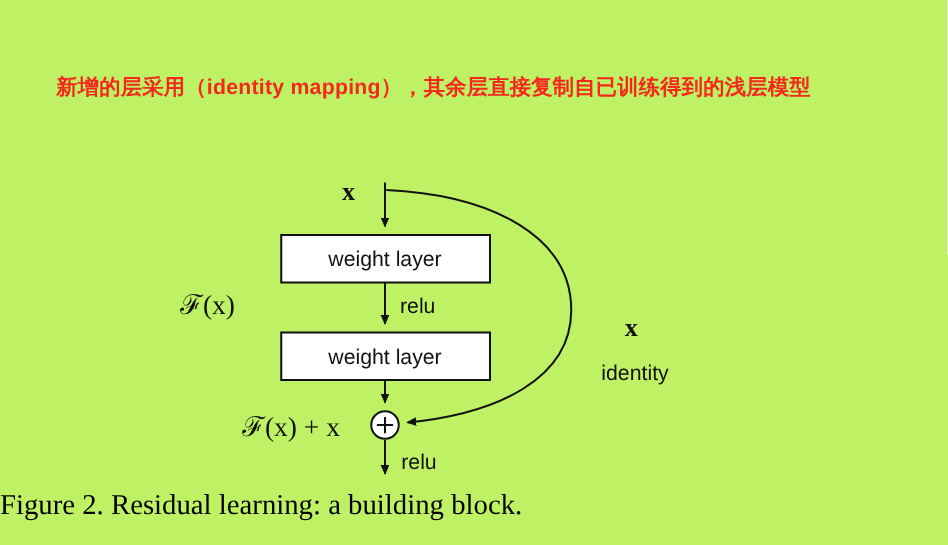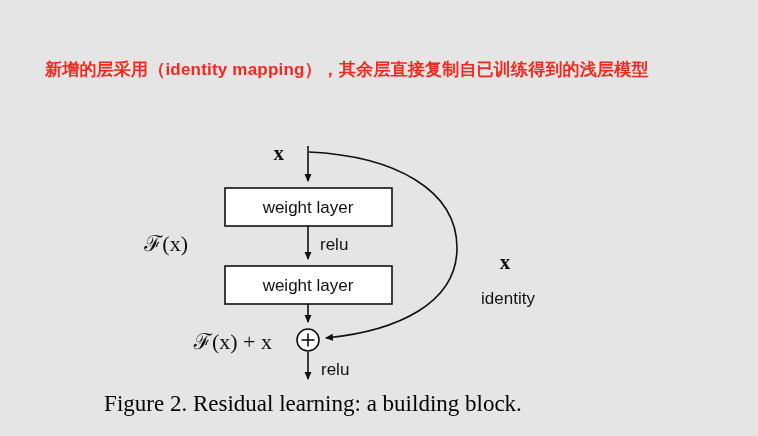--- a/index.html
+++ b/index.html
@@ -1,19 +1,19 @@
 <!DOCTYPE html>
 <html style="--note-red: #f5281e; --ink: #111111;"><head>
 <meta charset="utf-8">
 <style>
   html,body { margin:0; padding:0; background:#ffffff; }
   .canvas {
     position:relative;
     width:758px; height:436px;
-    background:#e5e5e5;
+    background:#bef264;
     font-family:"Liberation Sans","DejaVu Sans",sans-serif;
     overflow:hidden;
     color:#111;
   }
   .note {
     position:absolute;
     color:var(--note-red,#f5281e);
     font-family:"Liberation Sans","DejaVu Sans",sans-serif;
   }
   .note-top {
@@ -27,21 +27,21 @@
     left:450px; top:112px;
     width:295px;
     font-size:15px;
     font-weight:600;
     line-height:21px;
   }
   .caption {
     position:absolute;
     left:0; top:391px;
     width:626px;
-    text-align:center;
+    text-align:left;
     font-family:"Liberation Serif","DejaVu Serif",serif;
     font-size:23px;
     color:#000;
   }
   svg.diagram { position:absolute; left:0; top:0; }
   .t-sans { font-family:"Liberation Sans","DejaVu Sans",sans-serif; font-size:17px; fill:#111; }
   .t-math { font-family:"Liberation Serif","DejaVu Serif",serif; font-size:22px; fill:#111; }
   .t-math-b { font-family:"Liberation Serif","DejaVu Serif",serif; font-size:21px; font-weight:bold; fill:#111; }
   .stroke { stroke:#111; stroke-width:1.6; fill:none; }
   .box { fill:#ffffff; stroke:#111; stroke-width:1.6; }

